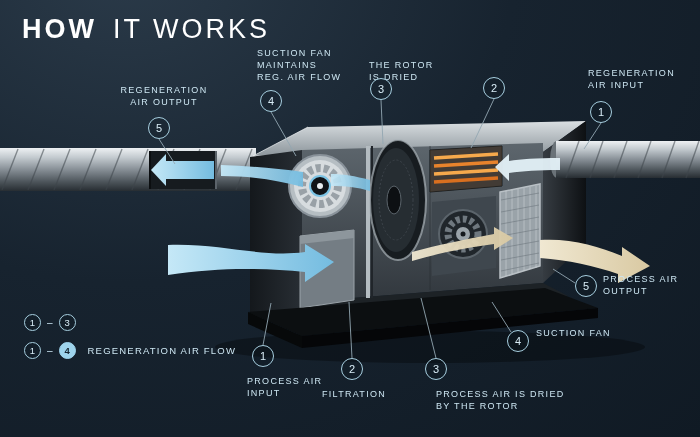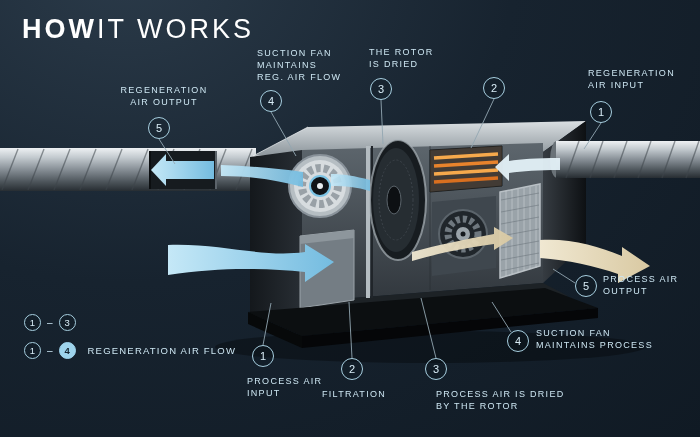--- a/index.html
+++ b/index.html
@@ -4,21 +4,21 @@
 <style>
   html,body{margin:0;padding:0;background:#0c141c;}
   .stage{
     position:relative;width:700px;height:437px;overflow:hidden;
     background:radial-gradient(ellipse at 18% -10%, #2b3b4a 0%, #17232f 48%, #101a24 100%);
     font-family:"Liberation Sans", sans-serif;
   }
   .stage svg{position:absolute;left:0;top:0;}
   .title{position:absolute;left:22px;top:14px;color:#ffffff;font-size:27px;letter-spacing:3px;white-space:nowrap;}
   .title .t-bold{font-weight:700;}
-  .title .t-light{font-weight:400;margin-left:0;}
+  .title .t-light{font-weight:400;margin-left:16px;}
   .co-label{position:absolute;color:#cde6f2;font-size:9px;letter-spacing:1.3px;line-height:12px;z-index:3;}
   .co-label .ln{display:block;white-space:nowrap;}
   .co-label.center{text-align:center;}
   .badge{
     position:absolute;width:22px;height:22px;border:1.5px solid #a7cfe0;border-radius:50%;
     color:#d8ecf6;font-size:11px;display:flex;align-items:center;justify-content:center;
     box-sizing:border-box;background:rgba(13,24,33,0.25);z-index:3;
   }
   .legend-title{position:absolute;left:24px;top:283px;color:#ffffff;font-size:13.5px;font-weight:700;letter-spacing:2px;white-space:nowrap;z-index:3;}
   .legend-row{position:absolute;left:24px;display:flex;align-items:center;gap:6px;z-index:3;}
@@ -219,21 +219,21 @@
   </div>
   <div class="badge" style="left:148px;top:117px;">5</div>
 
   <div class="co-label" style="left:257px;top:47px;">
     <span class="ln">SUCTION FAN</span>
     <span class="ln">MAINTAINS</span>
     <span class="ln">REG. AIR FLOW</span>
   </div>
   <div class="badge" style="left:260px;top:90px;">4</div>
 
-  <div class="co-label" style="left:369px;top:46px;">
+  <div class="co-label" style="left:369px;top:59px;">
     <span class="ln">THE ROTOR</span>
     <span class="ln">IS DRIED</span>
   </div>
   <div class="badge" style="left:370px;top:78px;">3</div>
 
   <div class="badge" style="left:483px;top:77px;">2</div>
 
   <div class="co-label" style="left:588px;top:67px;">
     <span class="ln">REGENERATION</span>
     <span class="ln">AIR INPUT</span>
@@ -253,21 +253,20 @@
 
   <div class="badge" style="left:425px;top:358px;">3</div>
   <div class="co-label" style="left:436px;top:388px;">
     <span class="ln">PROCESS AIR IS DRIED</span>
     <span class="ln">BY THE ROTOR</span>
   </div>
 
   <div class="badge" style="left:507px;top:330px;">4</div>
   <div class="co-label" style="left:536px;top:327px;">
     <span class="ln">SUCTION FAN</span>
-    <span class="ln">MAINTAINS PROCESS</span>
   </div>
 
   <div class="badge" style="left:575px;top:275px;">5</div>
   <div class="co-label" style="left:603px;top:273px;">
     <span class="ln">PROCESS AIR</span>
     <span class="ln">OUTPUT</span>
   </div>
 
 
   <div class="legend-row r1">

